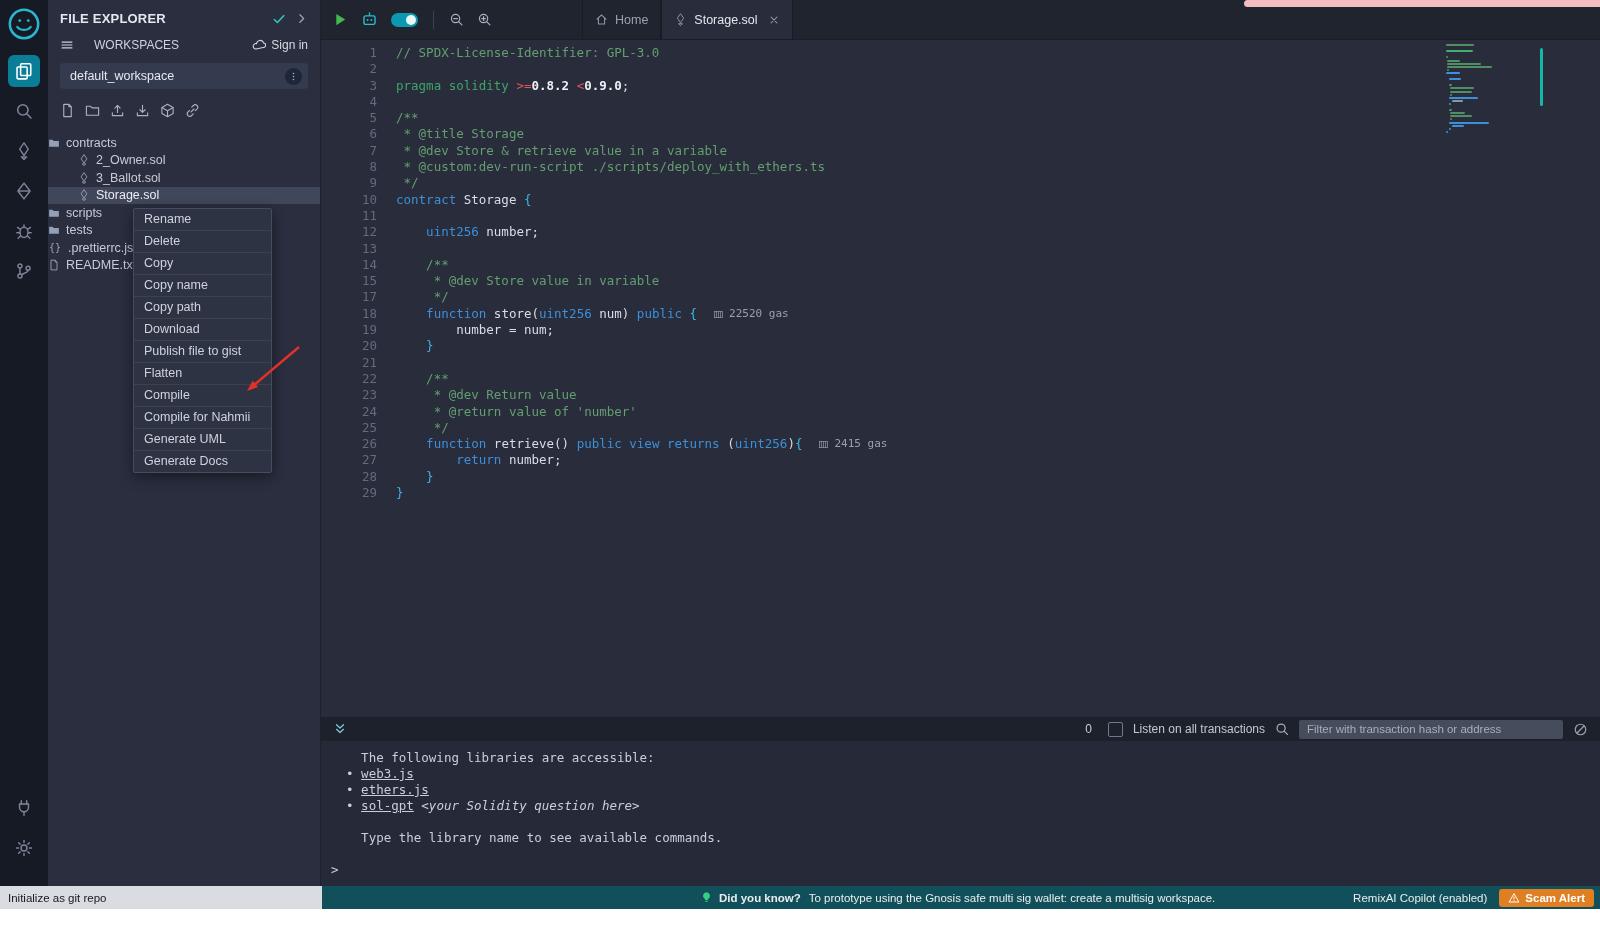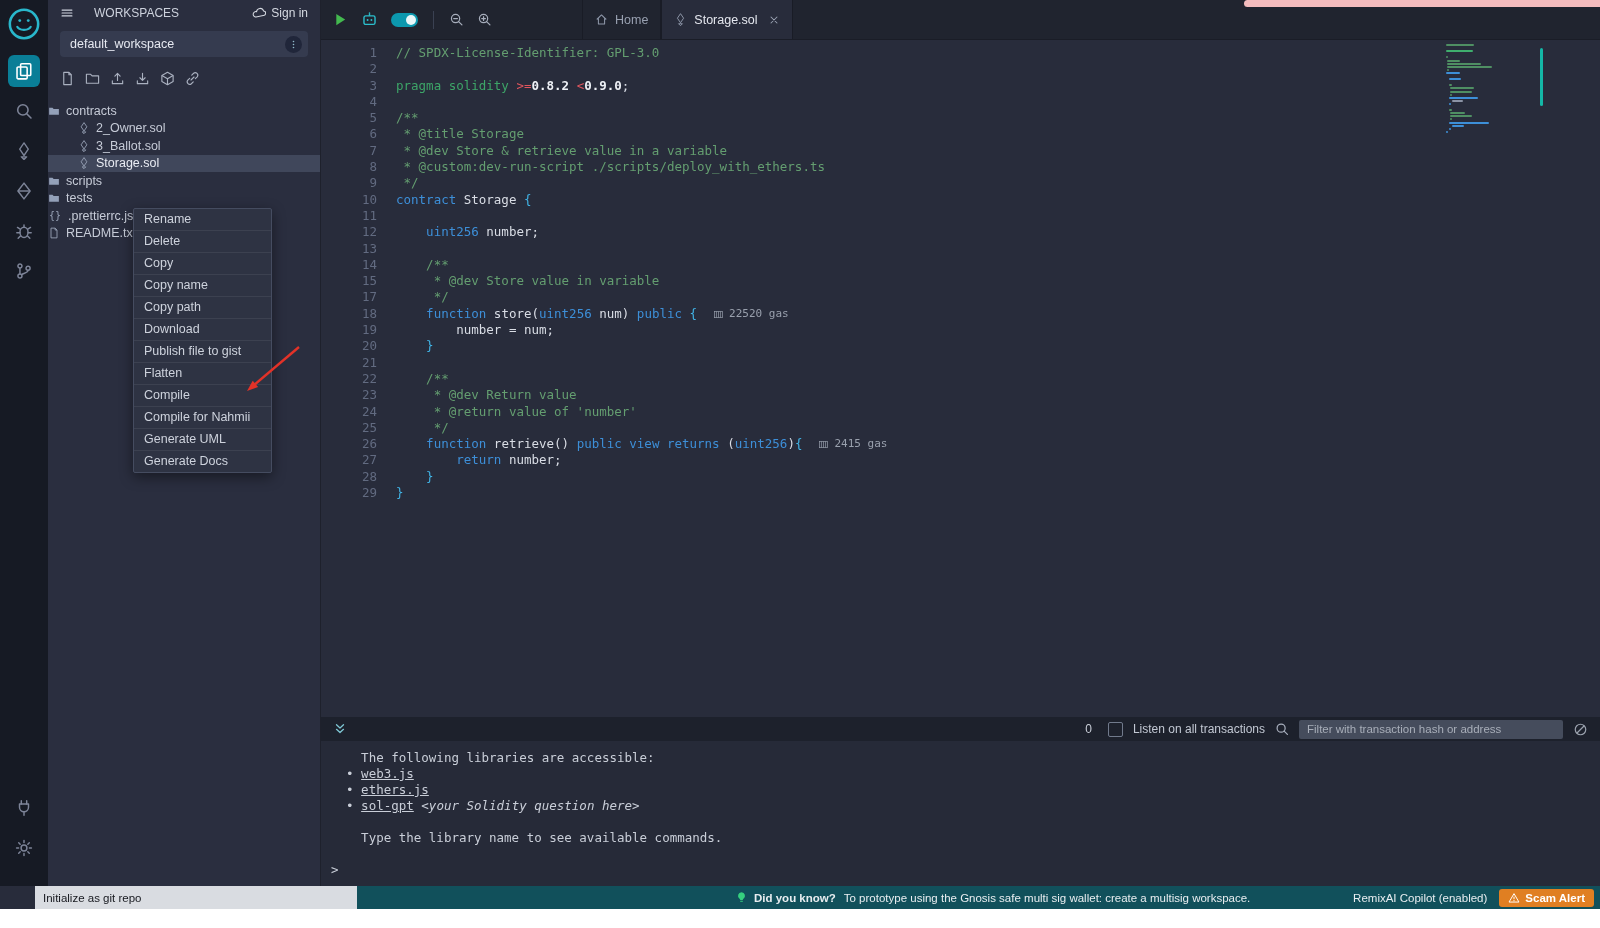--- a/index.html
+++ b/index.html
@@ -64,21 +64,21 @@
   .checkbox{width:13px;height:13px;border:1px solid #717a8c;border-radius:2px;background:transparent;flex:none;}
   .term-input{width:248px;height:19px;background:#454c5c;border:none;border-radius:2px;color:#dfe3ea;font-size:11.5px;padding:0 8px;font-family:"Liberation Sans",sans-serif;}
   .term-input::placeholder{color:#a8aeb9;}
   .terminal{position:absolute;top:741px;left:0;right:0;bottom:0;background:#262a38;font-family:"DejaVu Sans Mono",monospace;font-size:12.5px;line-height:16px;color:#c9ced8;padding:9px 0 0 10px;box-sizing:border-box;}
   .term-line{white-space:pre;height:16px;}
   .tlink{text-decoration:underline;}
   .tit{font-style:italic;}
 
   
   .statusbar{position:absolute;left:0;top:886px;width:1600px;height:23px;display:flex;align-items:stretch;font-size:11.5px;}
-  .sb-left{width:322px;background:#d9dce1;color:#17191f;display:flex;align-items:center;padding-left:8px;box-sizing:border-box;flex:none;margin-left:35px;}
+  .sb-left{width:322px;background:#d9dce1;color:#17191f;display:flex;align-items:center;padding-left:8px;box-sizing:border-box;flex:none;}
   .sb-rest{flex:1;background:#11505b;color:#e8edf0;display:flex;align-items:center;position:relative;}
   .sb-tip{position:absolute;left:378px;display:flex;gap:6px;align-items:center;white-space:nowrap;}
   .sb-tip b{margin-right:2px;}
   .bulb{color:#35d07f;}
   .sb-right{margin-left:auto;display:flex;align-items:center;gap:12px;padding-right:6px;}
   .scam{background:#e07f22;color:#fff;font-weight:700;display:flex;gap:5px;align-items:center;padding:0 9px;border-radius:3px;height:18px;}
   .bottom-white{position:absolute;top:909px;left:0;width:1600px;height:19px;background:#ffffff;}
 
   
   .context-menu{position:absolute;left:133px;top:208px;width:139px;background:#2e3343;border:1px solid #454c60;box-shadow:0 4px 14px rgba(0,0,0,.45);z-index:40;font-size:12.5px;color:#ced3dd;border-radius:2px;box-sizing:border-box;}
@@ -170,20 +170,33 @@
             <svg viewBox="0 0 16 16" fill="none" stroke="currentColor" stroke-width="1.3" stroke-linecap="round">
               <circle cx="8" cy="8" r="2.6"></circle>
               <path d="M8 1.4V3.2 M8 12.8V14.6 M1.4 8H3.2 M12.8 8H14.6 M3.3 3.3L4.6 4.6 M11.4 11.4L12.7 12.7 M12.7 3.3L11.4 4.6 M4.6 11.4L3.3 12.7"></path>
             </svg>
           </span>
         </div>
       </div>
   </div>
 
   <div class="file-panel">
+    <div class="fp-header">
+      <span class="fp-title">FILE EXPLORER</span>
+      <span class="svg-icon i14" style="color:#2fc7b9">
+          <svg viewBox="0 0 16 16" fill="none" stroke="currentColor" stroke-width="1.8" stroke-linecap="round" stroke-linejoin="round">
+            <path d="M2.6 8.6 L6.2 12 L13.4 4.2"></path>
+          </svg>
+        </span>
+      <span class="svg-icon i13" style="color:#9aa2b2">
+          <svg viewBox="0 0 16 16" fill="none" stroke="currentColor" stroke-width="1.6" stroke-linecap="round" stroke-linejoin="round">
+            <path d="M6 3.4 L10.6 8 L6 12.6"></path>
+          </svg>
+        </span>
+    </div>
     <div class="fp-row">
       <span class="svg-icon i14">
           <svg viewBox="0 0 16 16" fill="none" stroke="currentColor" stroke-width="1.4" stroke-linecap="round">
             <path d="M2.4 4.6H13.6 M2.4 8H13.6 M2.4 11.4H13.6"></path>
           </svg>
         </span>
       <span>WORKSPACES</span>
       <span class="fp-signin">
         <span class="svg-icon i14">
             <svg viewBox="0 0 16 16" fill="none" stroke="currentColor" stroke-width="1.2">

